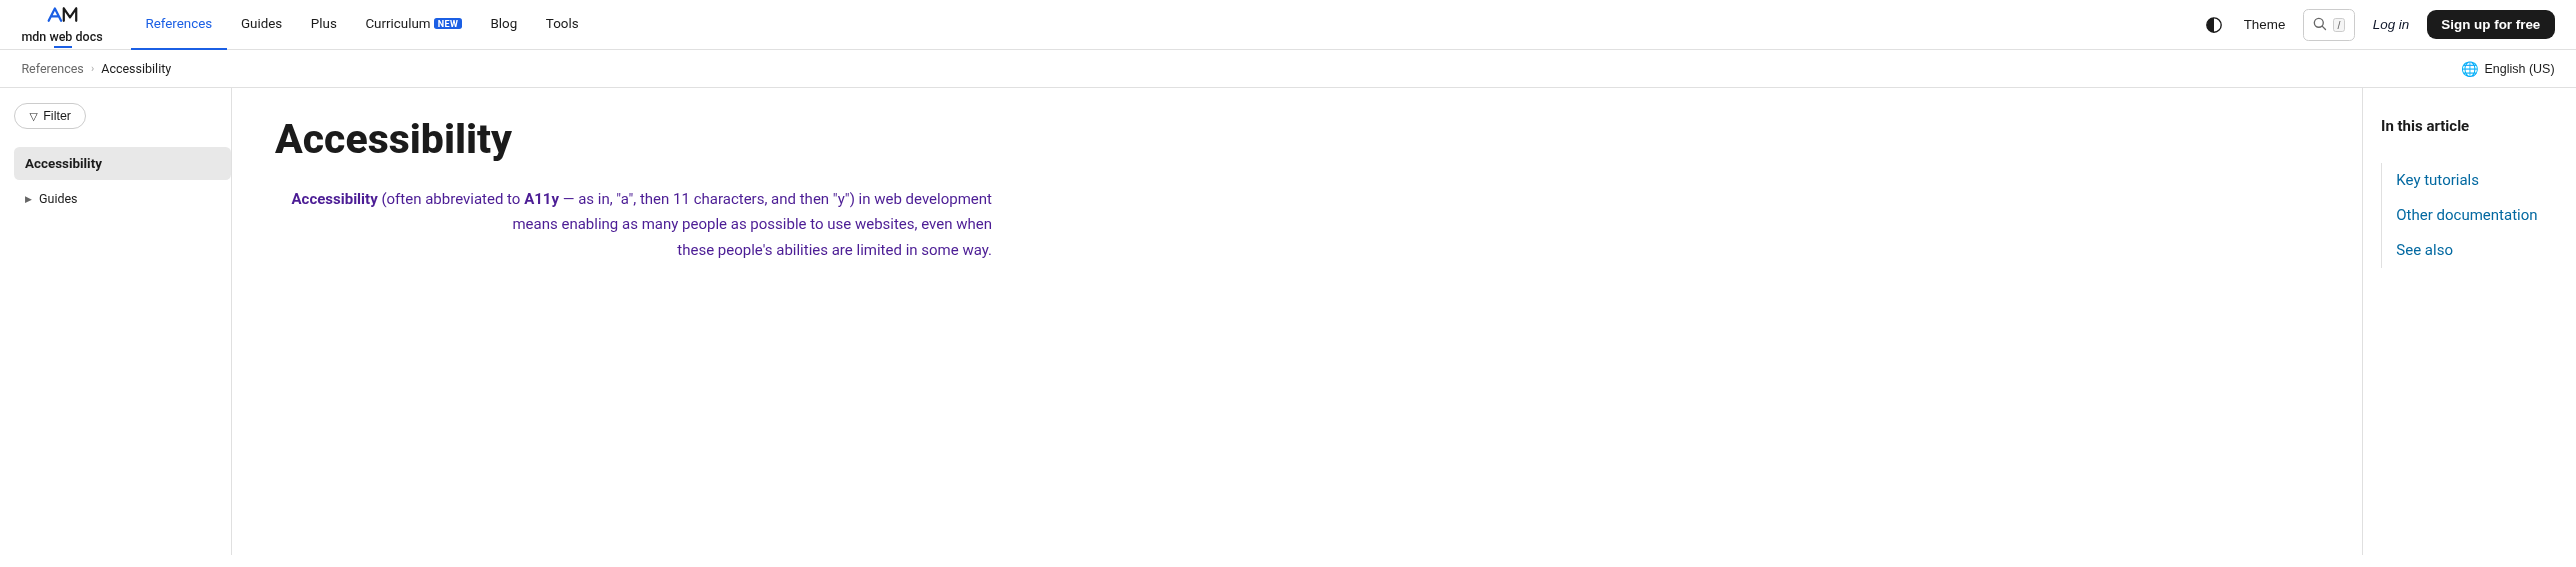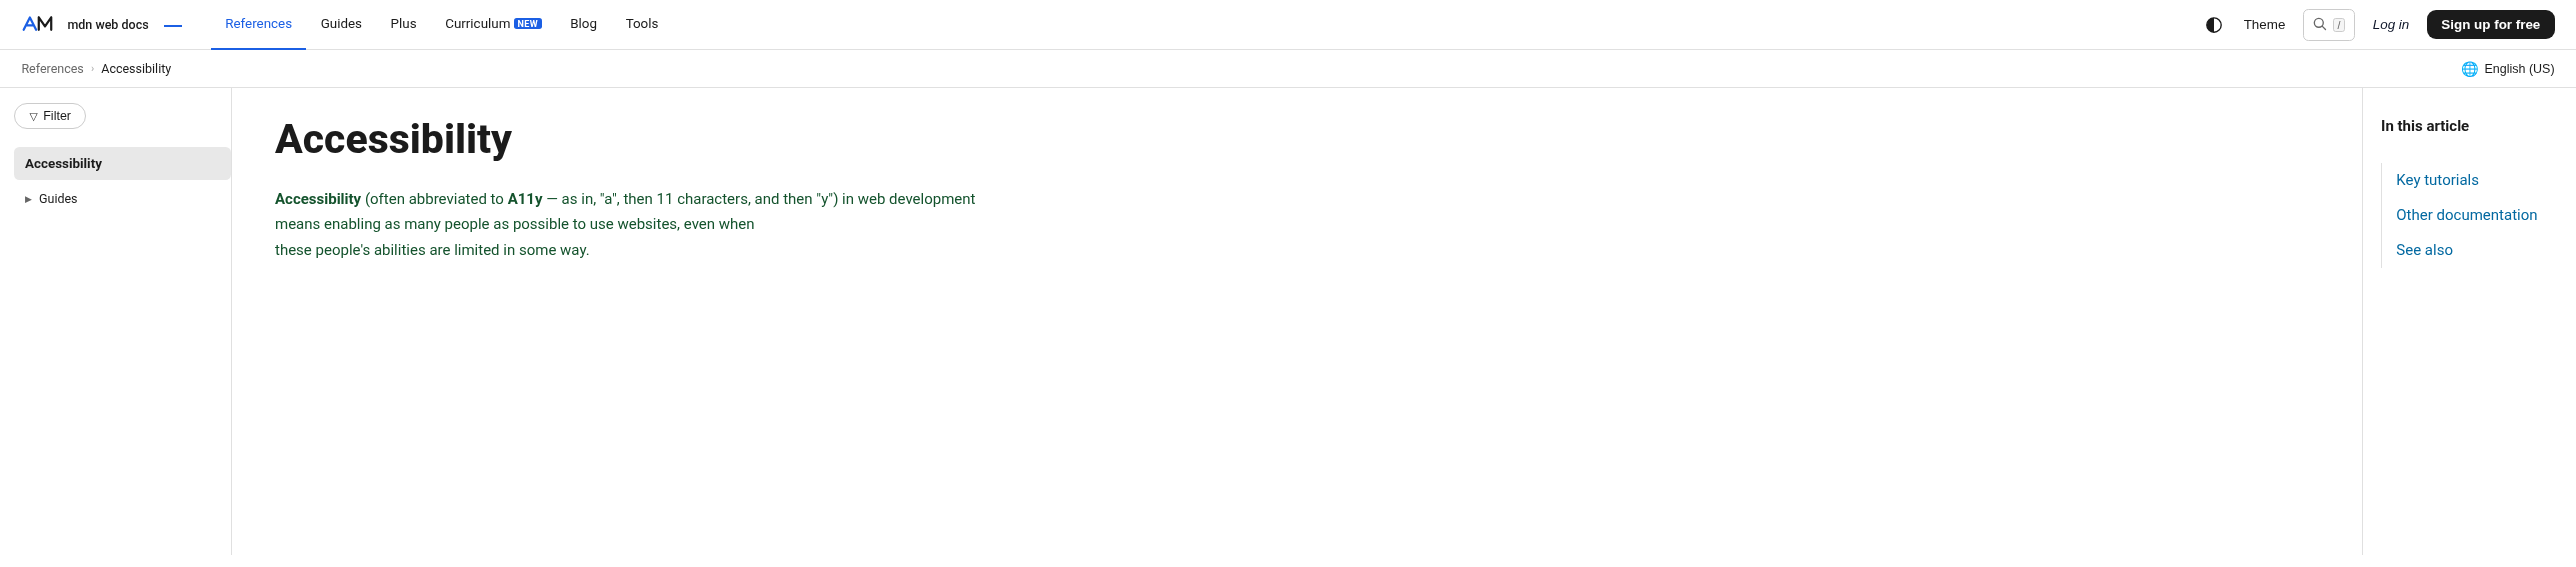--- a/index.html
+++ b/index.html
@@ -18,25 +18,26 @@
       padding: 0 21.4px;
       height: 50px;
       border-bottom: 0.9px solid #e0e0e0;
       gap: 0;
       background: #fff;
     }
 
     .logo-wrap {
       display: flex;
       align-items: center;
-      gap: 14px;
+      gap: 1px;
       margin-right: 28.5px;
       text-decoration: none;
       color: #1b1b1b;
       flex-shrink: 0;
+      flex-direction: column;
     }
 
     .logo-svg {
       display: flex;
       align-items: center;
     }
 
     .logo-text {
       font-size: 12.5px;
       font-weight: 500;
@@ -280,21 +281,22 @@
       font-size: 41px;
       font-weight: 800;
       margin-bottom: 25px;
       color: #1b1b1b;
       line-height: 1.1;
     }
 
     .intro-text {
       font-size: 15px;
       line-height: 1.7;
-      color: #14532d;
+      color: #4c1d95;
+      text-align: right;
     }
 
     .intro-text strong {
       font-weight: 700;
     }
 
     
     .right-sidebar {
       padding: 28.5px 18px;
       border-left: 0.9px solid #e0e0e0;

